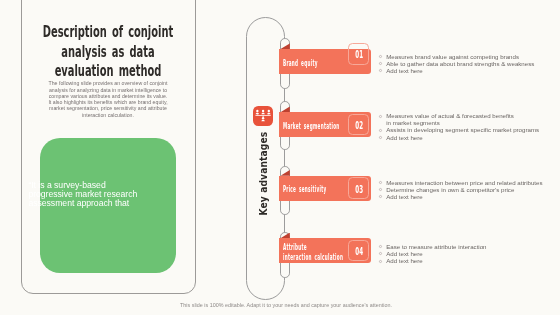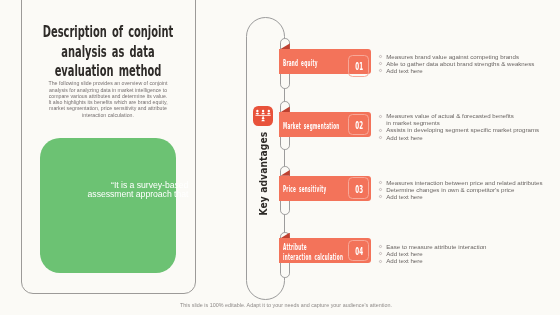--- a/index.html
+++ b/index.html
@@ -16,21 +16,21 @@
        font-size:15.6px;line-height:19.5px;color:#2e2b28;word-spacing:2.4px;
        transform:scaleX(.705);transform-origin:50% 0;}
   .title span{display:block;white-space:nowrap;}
 
   .blurb{position:absolute;left:8px;top:80.3px;width:200px;text-align:center;
        font-size:5.2px;line-height:6.3px;color:#767070;letter-spacing:.02px;}
   .blurb span{display:block;white-space:nowrap;}
 
   .quote{position:absolute;left:40.4px;top:138px;width:135.5px;height:135px;
        background:#6CC273;border-radius:20px;}
-  .quote p{position:absolute;left:-12px;top:42.5px;width:160px;margin:0;text-align:right;
+  .quote p{position:absolute;left:-12px;top:42.5px;width:160px;margin:0;text-align:left;
        color:#ffffff;font-size:8.7px;line-height:9.1px;letter-spacing:-.045px;}
   .quote p span{display:block;white-space:nowrap;}
 
   
   .panel-right{position:absolute;left:246px;top:17px;width:39.4px;height:282.5px;
        border:0.75px solid #9c9c9c;border-radius:20px;box-sizing:border-box;}
 
   .vlabel{position:absolute;left:0;top:0;width:86px;height:13px;
        transform:translate(257.3px,216.6px) rotate(-90deg);transform-origin:0 0;
        font-family:"DejaVu Sans Condensed","DejaVu Sans",sans-serif;font-weight:bold;
@@ -82,20 +82,21 @@
     <span>The following slide provides an overview of conjoint</span>
     <span>analysis for analyzing data in market intelligence to</span>
     <span>compare various attributes and determine its value.</span>
     <span>It also highlights its benefits which are brand equity,</span>
     <span>market segmentation, price sensitivity and attribute</span>
     <span>interaction calculation.</span>
   </div>
 <div class="quote">
   <p>
       <span>“It is a survey-based</span>
+      <span>progressive market research</span>
       <span>assessment approach that</span>
     </p>
 </div>
 
 <div class="panel-right"></div>
 <div class="vlabel">Key advantages</div>
 <div class="iconbox">
   <svg viewBox="0 0 24 20" width="16.2" height="13.5">
     <g fill="#ffffff">
       <circle cx="3.5" cy="3.0" r="1.75"></circle>
@@ -115,21 +116,21 @@
 </div>
 
 <div id="rows">
     <div class="row" style="top: 0px;">
       <div class="cap" style="left: 280.2px; top: 37.8px; height: 51px;"></div>
       <div class="fold" style="top: 43.4px; clip-path: polygon(0px 100%, 100% 0px, 100% 100%);"></div>
       <div class="ribbon" style="top: 48.8px;"></div>
       <div class="rlabel" style="top: 48.8px;">
         <span>Brand equity</span>
       </div>
-      <div class="numbox" style="top: 55px;">
+      <div class="numbox" style="top: 43px;">
         <span>01</span>
       </div>
       <div class="bullets" style="top: 52.8px;">
         <div class="bul">
           <svg class="dot" viewBox="0 0 10 10">
             <circle cx="5" cy="5" r="3.6" fill="none" stroke="#b3a7a7" stroke-width="2.3"></circle>
           </svg>
           <span>Measures brand value against competing brands</span>
         </div>
         <div class="bul">

